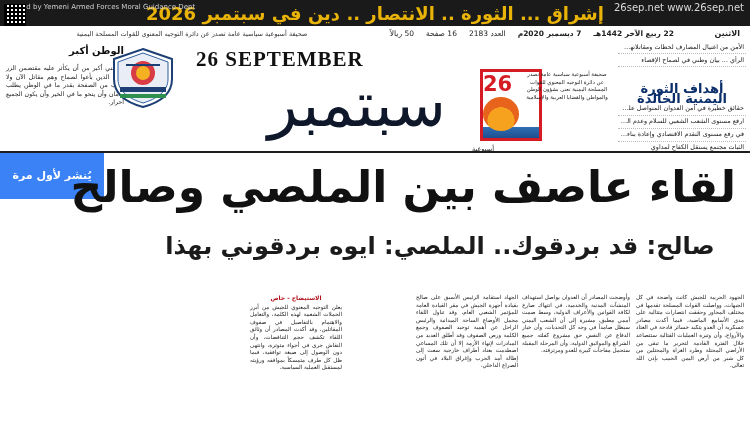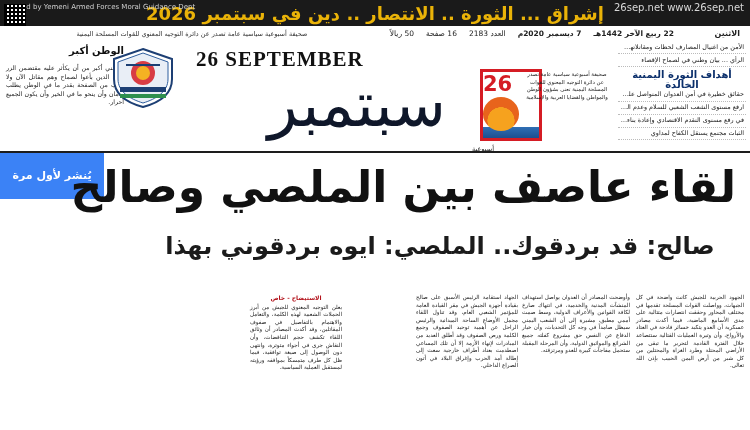--- a/index.html
+++ b/index.html
@@ -247,22 +247,22 @@
     line-height: 9.4px;
     color: #1a1a1a;
     border-bottom: 1px dotted #bbb;
     padding: 0 2px 1px 2px;
     margin-bottom: 1.5px;
     white-space: nowrap;
     overflow: hidden;
     text-overflow: ellipsis;
   }
   .mast-right .mr-foot {
-    margin-top: 3px;
-    font-size: 10px;
+    margin-top: 17px;
+    font-size: 13px;
     font-weight: bold;
     color: #0b2f6b;
     text-align: center;
     line-height: 10px;
   }
 
   
   .headline-band {
     position: absolute;
     top: 153px; left: 0;

